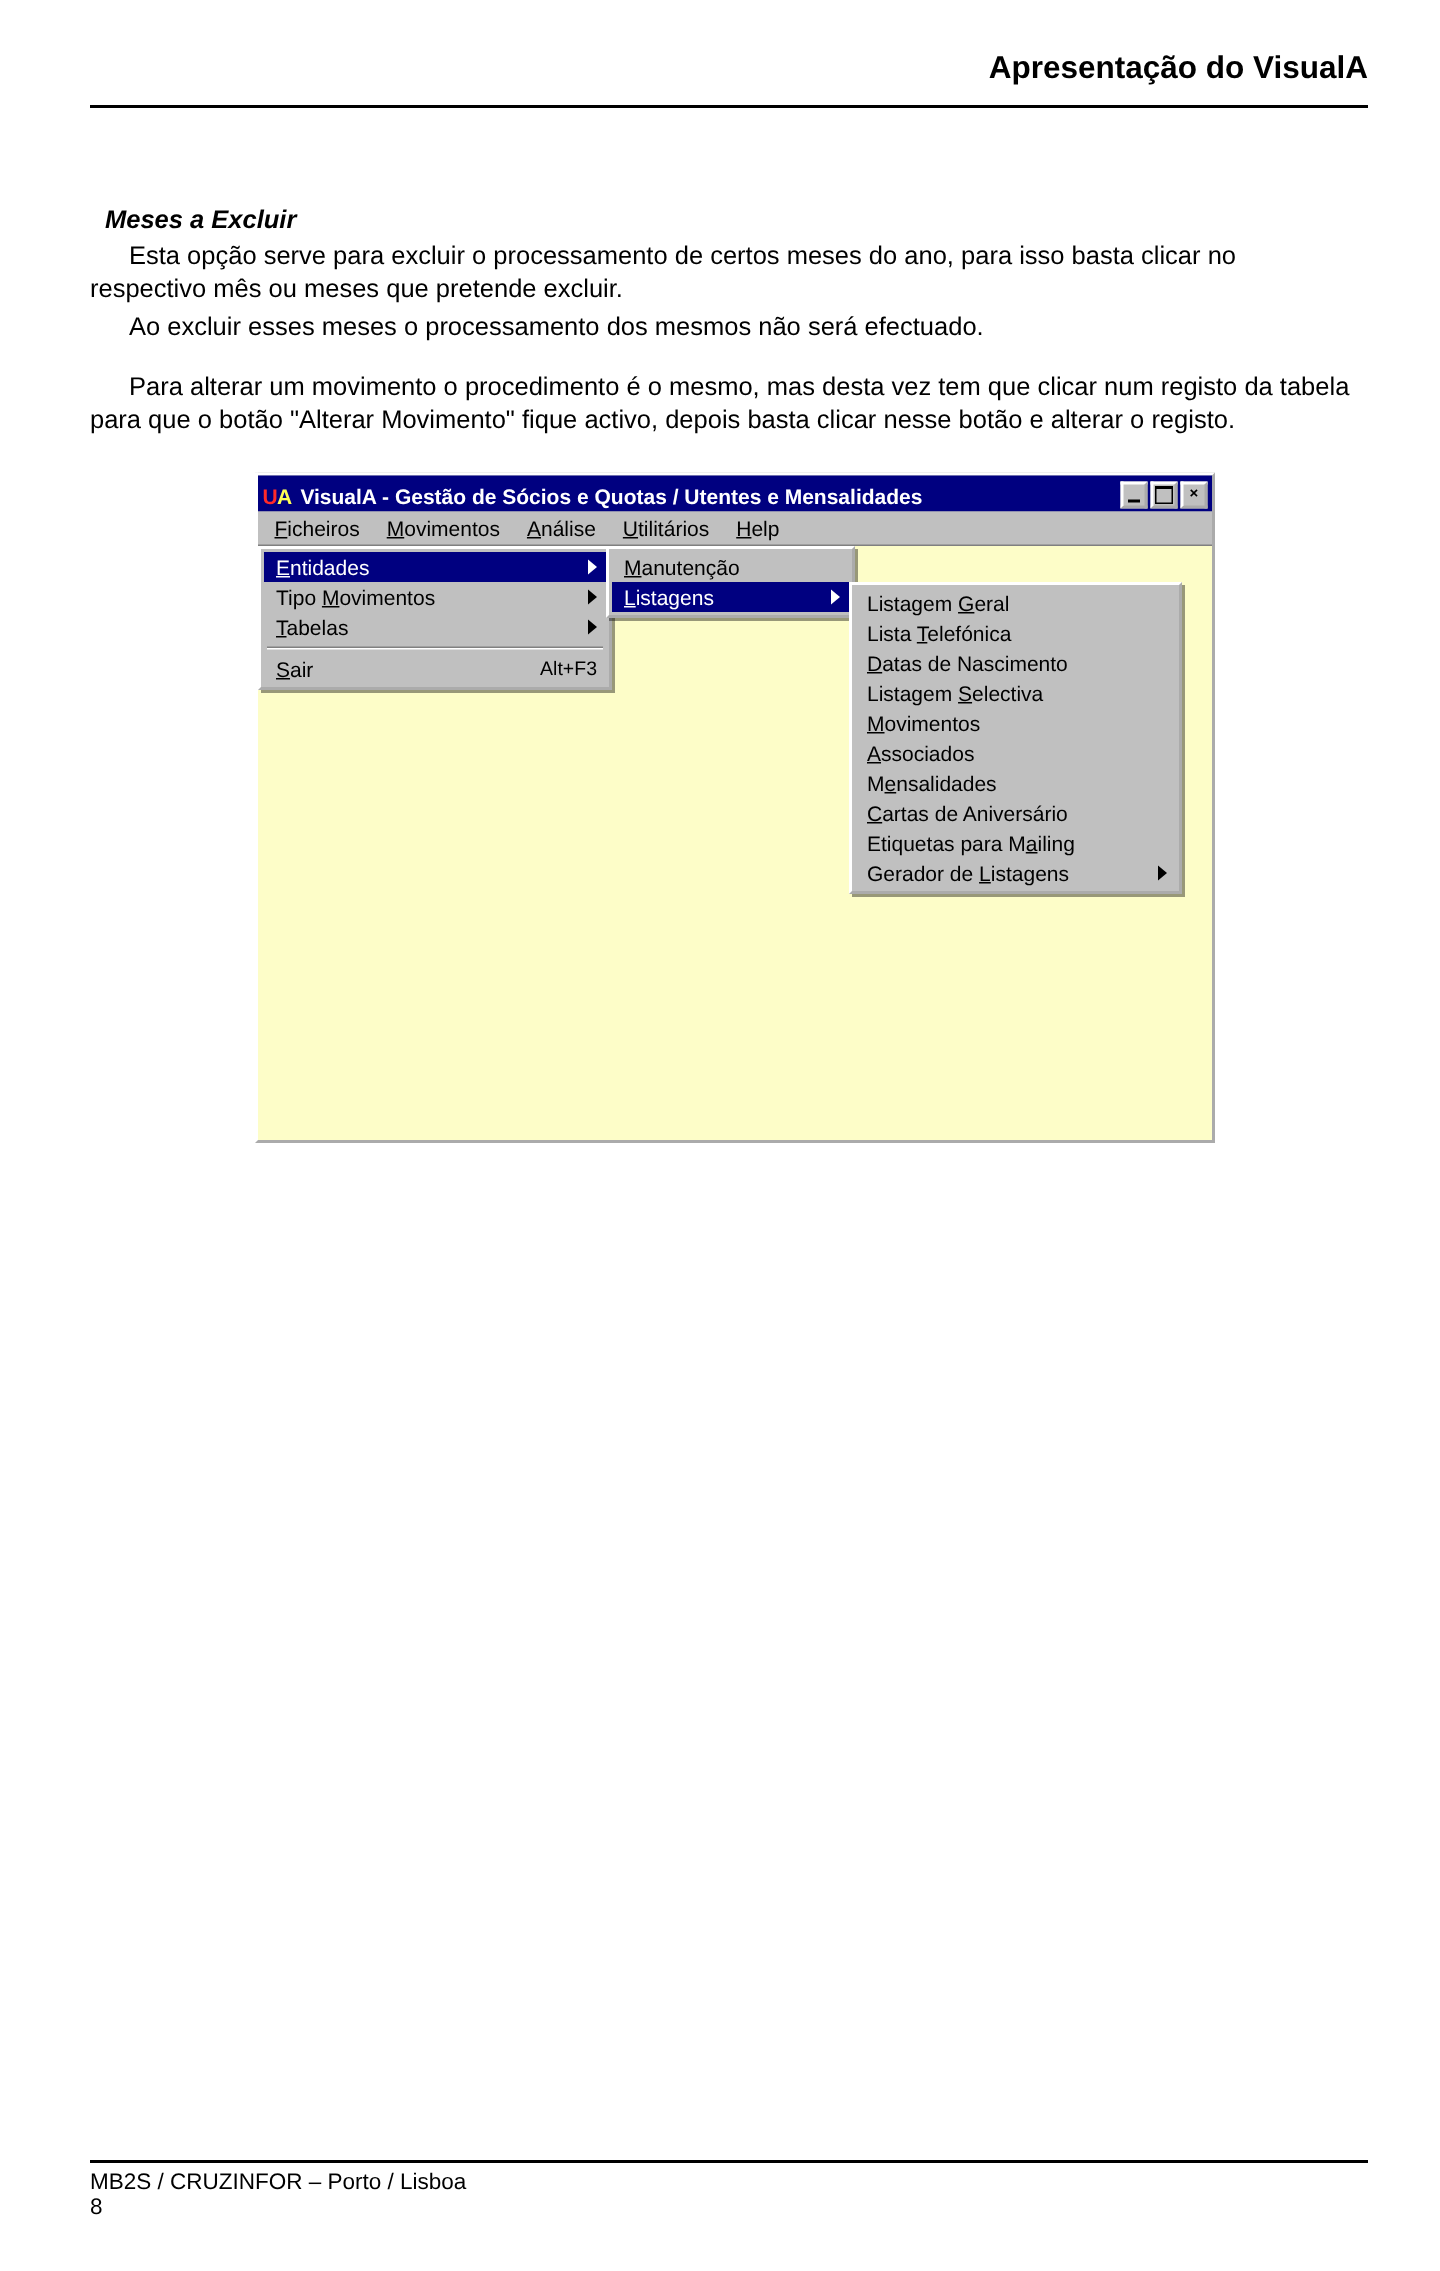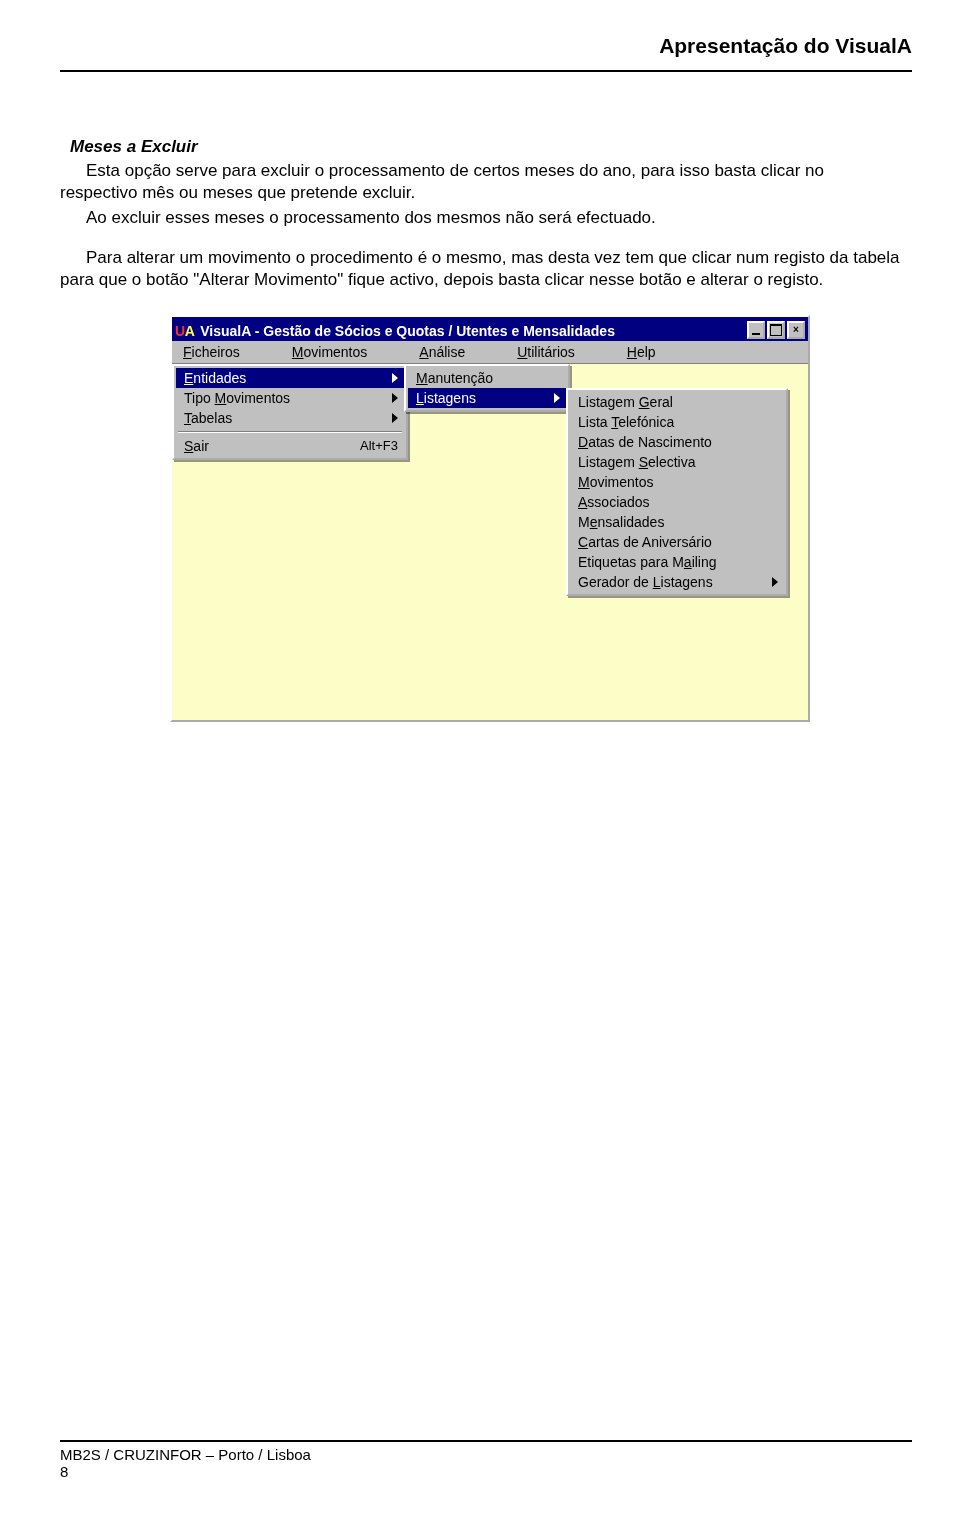--- a/index.html
+++ b/index.html
@@ -84,31 +84,30 @@
     color:#000;
   }
   .tb-btn.min::after { content:""; display:block; border-bottom:2px solid #000; width:8px; margin:10px auto 0; }
   .tb-btn.max::after { content:""; display:block; border:1px solid #000; width:10px; height:9px; margin:1px auto 0; border-top-width:2px;}
   .tb-btn.close { font-weight:bold; }
   .menubar {
     display: flex;
     background: #c0c0c0;
     padding: 2px 2px;
     border-bottom: 1px solid #808080;
-    gap: 34px;
   }
   .menubar .mi {
     padding: 1px 9px;
     cursor: default;
   }
   .menubar .mi .ul { text-decoration: underline; }
   .client {
     background: #fdfdc8;
     position: relative;
-    height: 356px;
+    height: 396px;
     text-decoration: underline;
   }
   .popup {
     position: absolute;
     background: #c0c0c0;
     border: 2px outset #fff;
     box-shadow: 2px 2px 0 rgba(0,0,0,.4);
     padding: 2px;
   }
   .popup .row {

